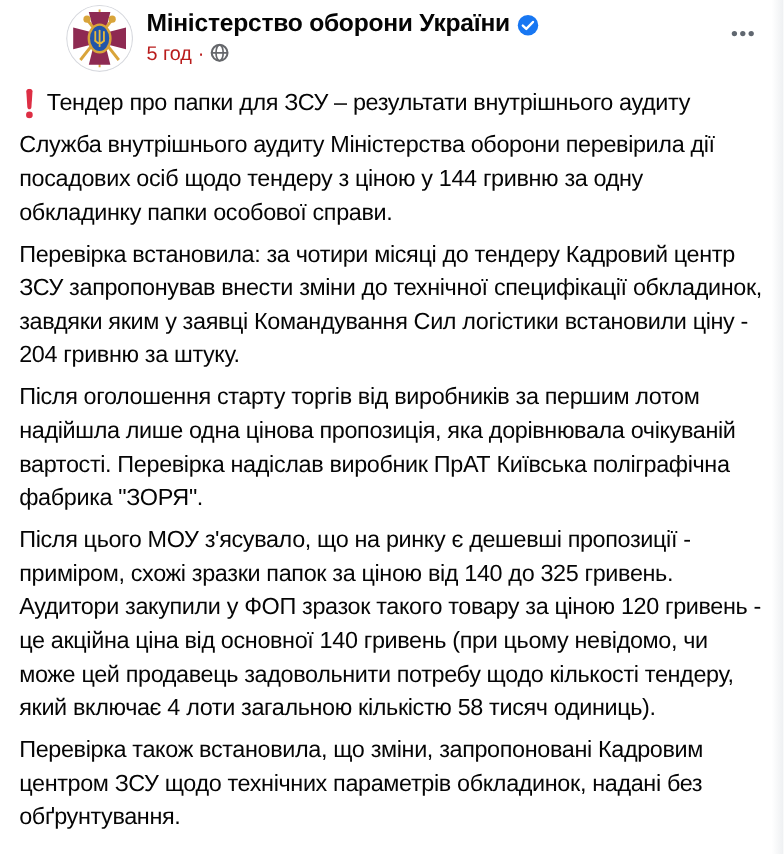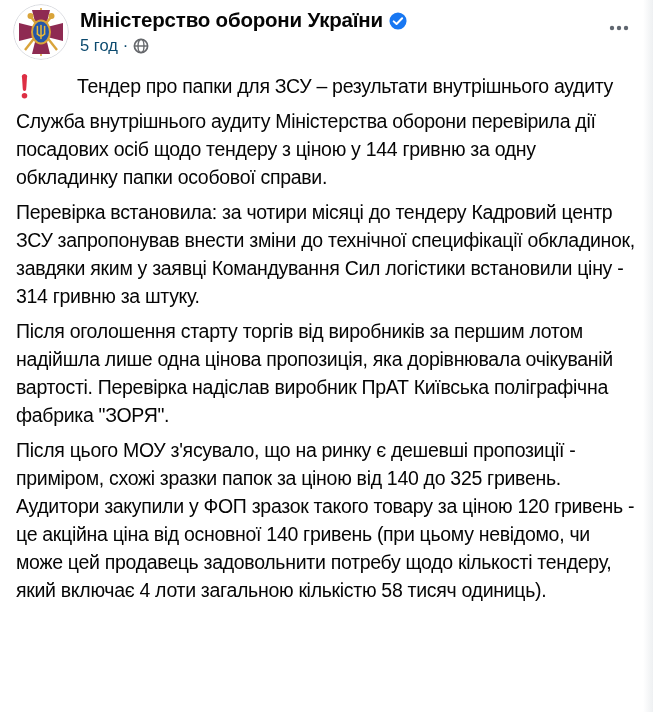--- a/index.html
+++ b/index.html
@@ -8,38 +8,38 @@
     width:653px; height:712px; overflow:hidden; position:relative;
     font-family:"Liberation Sans","DejaVu Sans",sans-serif;
     color:#050505;
   }
   .edge-fade {
     position:absolute; top:0; right:0; width:10px; height:100%;
     background:linear-gradient(to right, rgba(240,242,245,0), #eef0f2);
     pointer-events:none;
   }
   
-  .header { display:flex; align-items:flex-start; padding:4px 12px 0 13px; position:relative; }
+  .header { display:flex; align-items:flex-start; padding:4px 12px 0 13px; position:relative;margin-left:42px; }
   .avatar { width:56px; height:56px; border-radius:50%; flex:0 0 auto; cursor:pointer; }
   .header-text { margin-left:11px; padding-top:4px; }
   .name-row { display:flex; align-items:center; gap:6px; }
   .page-name { font-size:20.5px; font-weight:700; letter-spacing:-0.2px; color:#050505; cursor:pointer; }
   .verified { width:18px; height:18px; margin-top:1px; }
-  .meta-row { display:flex; align-items:center; gap:5px; margin-top:4px; color:#0c4a6e; font-size:16.5px; }
+  .meta-row { display:flex; gap:5px; margin-top:4px; color:#b91c1c; font-size:16.5px; }
   .menu-btn {
     position:absolute; top:10px; right:16px; width:36px; height:36px;
     display:flex; align-items:center; justify-content:center; border-radius:50%; cursor:pointer;
   }
   
   .content { padding:12px 16px 0 16px; }
   .content p {
     font-size:19.5px; line-height:28px; letter-spacing:-0.3px;
     color:#050505; margin:0 0 7px 0;
   }
-  .headline { display:flex; align-items:flex-start;gap:38px; }
+  .headline { display:flex; align-items:flex-start; }
   .excl { width:15px; height:25px; margin:2px 7px 0 1px; flex:0 0 auto; }
 </style>
 </head>
 <body>
 
 <div class="header">
 
   <svg class="avatar" viewBox="0 0 56 56">
     <circle cx="28" cy="28" r="27.4" fill="#ffffff" stroke="#d8dadf" stroke-width="1"></circle>
 
@@ -96,18 +96,19 @@
 
 <div class="content">
   <p class="headline">
     <svg class="excl" viewBox="0 0 16 28">
       <path d="M5.1 2.4 C5.1 1.1 6.4 0 8 0 C9.6 0 10.9 1.1 10.9 2.4 L9.9 17.2 C9.8 18.3 9 19.1 8 19.1 C7 19.1 6.2 18.3 6.1 17.2 Z" fill="#DD2E44"></path>
       <circle cx="8" cy="24.4" r="3.1" fill="#DD2E44"></circle>
     </svg>
     <span>Тендер про папки для ЗСУ – результати внутрішнього аудиту</span>
   </p>
   <p>Служба внутрішнього аудиту Міністерства оборони перевірила дії посадових осіб щодо тендеру з ціною у 144 гривню за одну обкладинку папки особової справи.</p>
-  <p>Перевірка встановила: за чотири місяці до тендеру Кадровий центр ЗСУ запропонував внести зміни до технічної специфікації обкладинок, завдяки яким у заявці Командування Сил логістики встановили ціну - 314 гривню за штуку.</p>
+  <p>Перевірка встановила: за чотири місяці до тендеру Кадровий центр ЗСУ запропонував внести зміни до технічної специфікації обкладинок, завдяки яким у заявці Командування Сил логістики встановили ціну - 204 гривню за штуку.</p>
   <p>Після оголошення старту торгів від виробників за першим лотом надійшла лише одна цінова пропозиція, яка дорівнювала очікуваній вартості. Перевірка надіслав виробник ПрАТ Київська поліграфічна фабрика "ЗОРЯ".</p>
   <p>Після цього МОУ з'ясувало, що на ринку є дешевші пропозиції - приміром, схожі зразки папок за ціною від 140 до 325 гривень. Аудитори закупили у ФОП зразок такого товару за ціною 120 гривень - це акційна ціна від основної 140 гривень (при цьому невідомо, чи може цей продавець задовольнити потребу щодо кількості тендеру, який включає 4 лоти загальною кількістю 58 тисяч одиниць).</p>
+  <p>Перевірка також встановила, що зміни, запропоновані Кадровим центром ЗСУ щодо технічних параметрів обкладинок, надані без обґрунтування.</p>
 </div>
 
 <div class="edge-fade"></div>
 
 </body></html>

